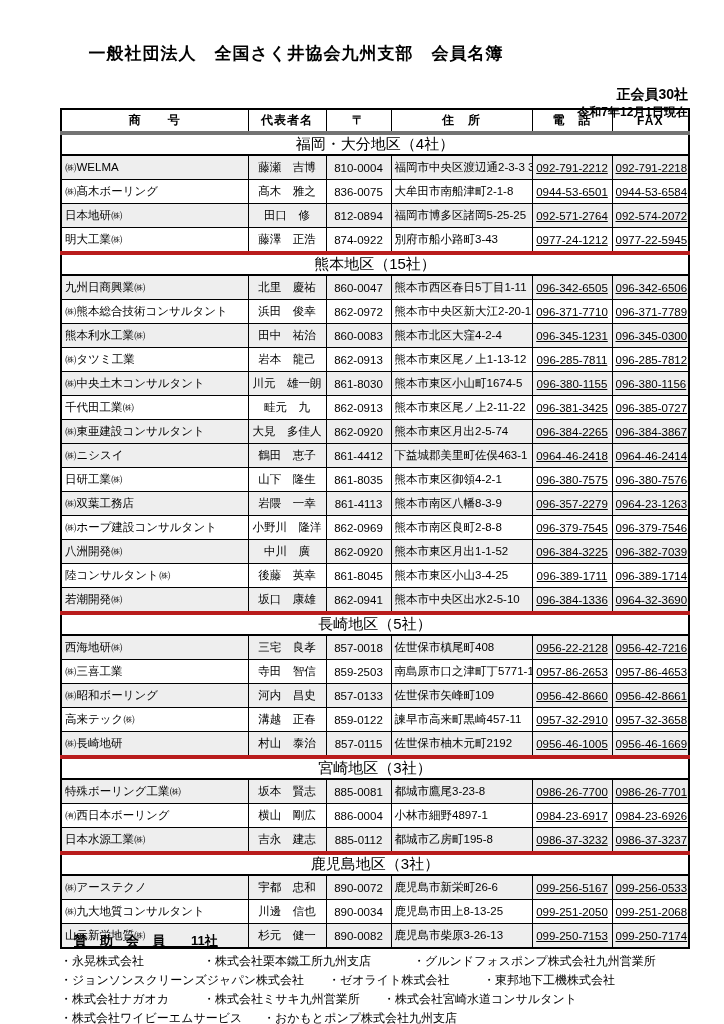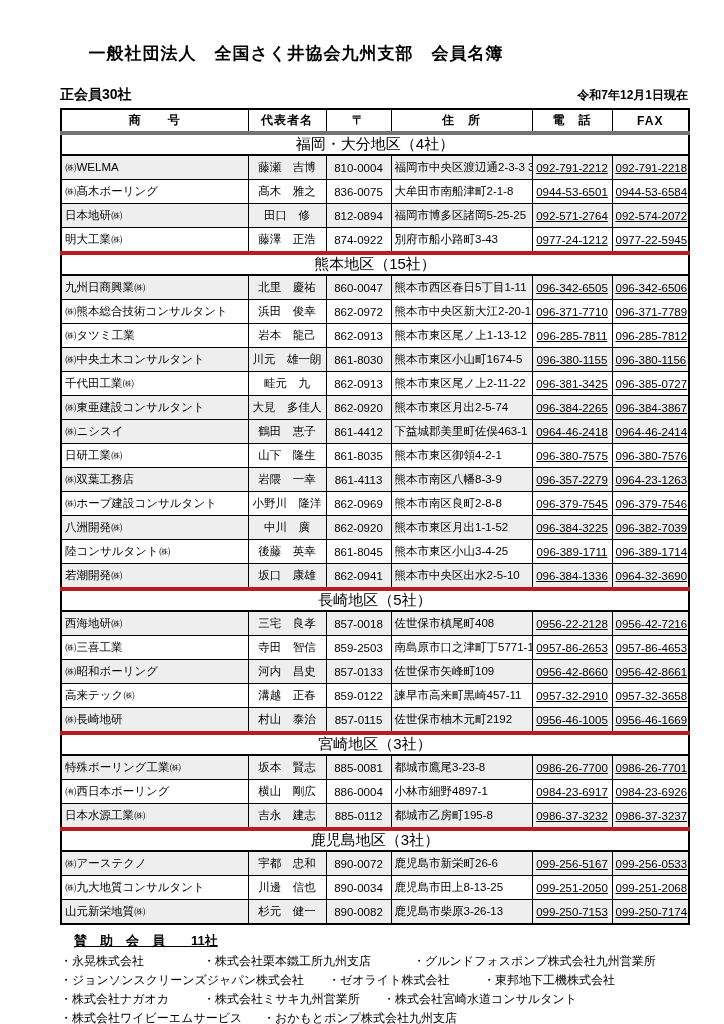--- a/index.html
+++ b/index.html
@@ -9,21 +9,21 @@
     overflow:hidden;position:relative;
     -webkit-font-smoothing:antialiased;
   }
   .page{position:absolute;inset:0;}
   .doc-title{
     position:absolute;top:42px;left:0;width:592px;
     text-align:center;font-size:17px;font-weight:bold;letter-spacing:1px;
   }
   .meta-row{
     position:absolute;top:86px;left:60px;width:628px;
-    display:flex;justify-content:space-between;align-items:flex-end;
+    display:flex;justify-content:flex-end;align-items:flex-end;flex-direction:column;
   }
   .member-count{font-size:14px;font-weight:bold;}
   .as-of-date{font-size:12px;font-weight:bold;}
   table.members{
     position:absolute;top:108px;left:60px;
     width:628px;border-collapse:collapse;table-layout:fixed;
     border:2px solid #000;
   }
   table.members td,table.members th{
     border:1px solid #000;
@@ -133,20 +133,28 @@
           <td class="c-fax">096-342-6506</td>
         </tr>
         <tr class="data-row">
           <td class="c-company">㈱熊本総合技術コンサルタント</td>
           <td class="c-rep">浜田　俊幸</td>
           <td class="c-zip">862-0972</td>
           <td class="c-addr">熊本市中央区新大江2-20-15</td>
           <td class="c-tel">096-371-7710</td>
           <td class="c-fax">096-371-7789</td>
         </tr>
+        <tr class="data-row stripe">
+          <td class="c-company">熊本利水工業㈱</td>
+          <td class="c-rep">田中　祐治</td>
+          <td class="c-zip">860-0083</td>
+          <td class="c-addr">熊本市北区大窪4-2-4</td>
+          <td class="c-tel">096-345-1231</td>
+          <td class="c-fax">096-345-0300</td>
+        </tr>
         <tr class="data-row">
           <td class="c-company">㈱タツミ工業</td>
           <td class="c-rep">岩本　龍己</td>
           <td class="c-zip">862-0913</td>
           <td class="c-addr">熊本市東区尾ノ上1-13-12</td>
           <td class="c-tel">096-285-7811</td>
           <td class="c-fax">096-285-7812</td>
         </tr>
         <tr class="data-row stripe">
           <td class="c-company">㈱中央土木コンサルタント</td>

